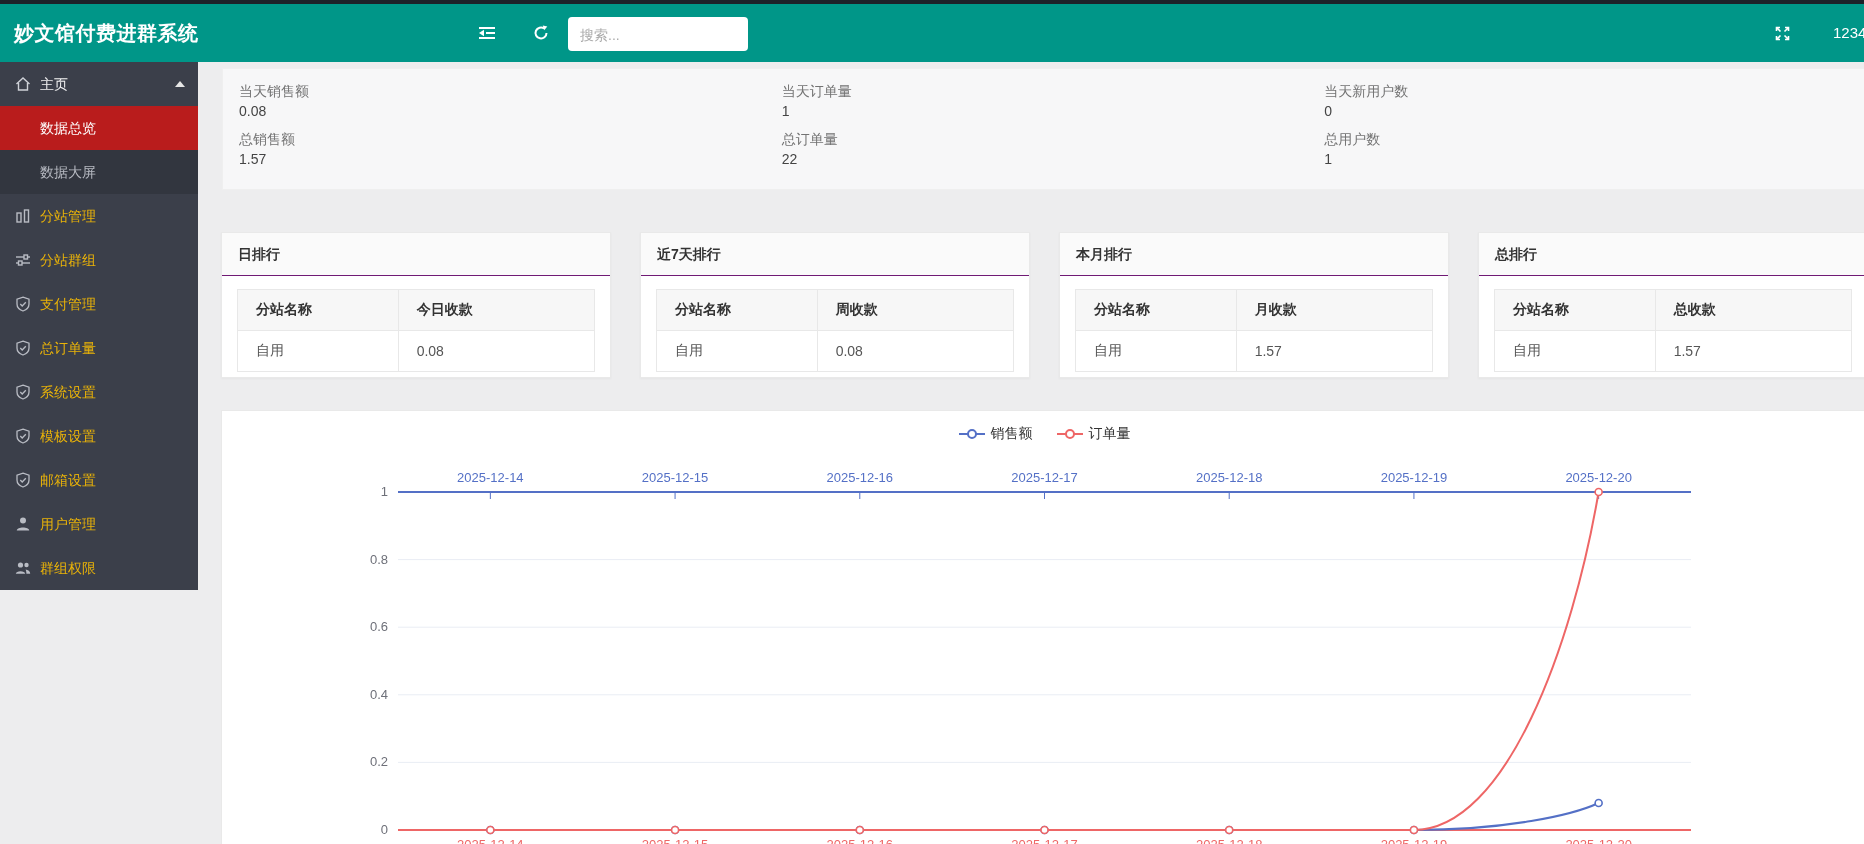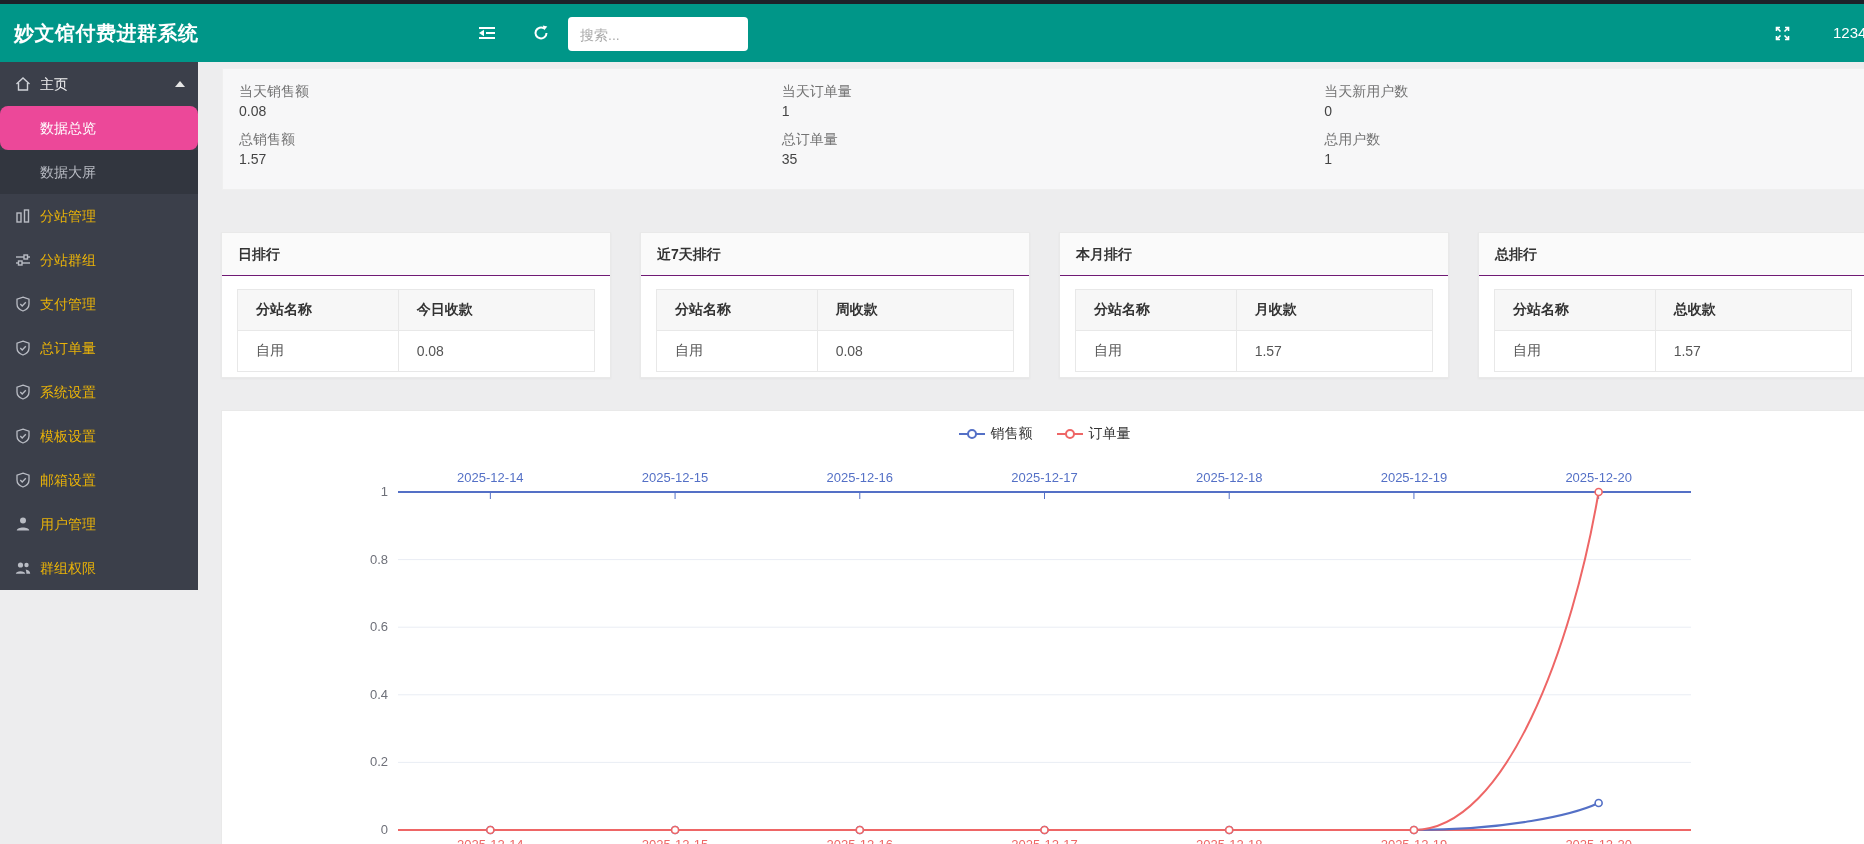--- a/index.html
+++ b/index.html
@@ -22,21 +22,21 @@
   .search-box input{width:160px;height:32px;margin:1px 0 0 10px;border:none;outline:none;font-size:14px;color:#666;background:transparent;font-family:inherit;}
   .search-box input::placeholder{color:#aaa;}
   #icon-fullscreen{left:1774px;top:21px;width:17px;height:17px;}
   .username{position:absolute;left:1833px;top:0;height:58px;line-height:58px;color:#fff;font-size:15px;white-space:nowrap;cursor:pointer;}
   
   .sidebar{position:absolute;left:0;top:62px;width:198px;background:#3b3f4a;}
   .side-item{position:relative;height:44px;line-height:44px;padding-left:40px;font-size:14px;color:#eab308;cursor:pointer;white-space:nowrap;}
   .side-item .s-icon{position:absolute;left:15px;top:14px;width:16px;height:16px;}
   .side-item .s-icon svg{display:block;}
   .side-item.parent{color:#f1f1f2;}
-  .side-item.sub-active{background:#ec4899;color:#fff;border-radius:8px;}
+  .side-item.sub-active{background:#b91c1c;color:#fff;}
   .side-item.sub{background:#32363f;color:#b7bac2;}
   .chevron-up{position:absolute;right:13px;top:19px;width:0;height:0;
     border-left:5px solid transparent;border-right:5px solid transparent;border-bottom:6px solid #e6e6e6;}
   
   .stats-panel{position:absolute;left:222px;top:68px;width:1646px;height:122px;background:#f7f7f8;border:1px solid #efefef;box-sizing:border-box;display:flex;padding:10px 0 0 16px;}
   .stats-col{width:543px;}
   .stat-label{font-size:14px;color:#737373;height:20px;line-height:20px;margin-top:2px;}
   .stat-value{font-size:14px;color:#444;height:20px;line-height:20px;margin-bottom:8px;}
   
   .rank-card{position:absolute;top:232px;width:390px;height:146px;background:#fff;border:1px solid #e9e9e9;box-sizing:border-box;box-shadow:0 1px 2px rgba(0,0,0,.04);}
@@ -217,21 +217,21 @@
   <div class="stats-col">
     <div class="stat-label">当天销售额</div>
     <div class="stat-value">0.08</div>
     <div class="stat-label">总销售额</div>
     <div class="stat-value">1.57</div>
   </div>
   <div class="stats-col">
     <div class="stat-label">当天订单量</div>
     <div class="stat-value">1</div>
     <div class="stat-label">总订单量</div>
-    <div class="stat-value">35</div>
+    <div class="stat-value">22</div>
   </div>
   <div class="stats-col">
     <div class="stat-label">当天新用户数</div>
     <div class="stat-value">0</div>
     <div class="stat-label">总用户数</div>
     <div class="stat-value">1</div>
   </div>
 </div>
 
 <div class="rank-card c1">

